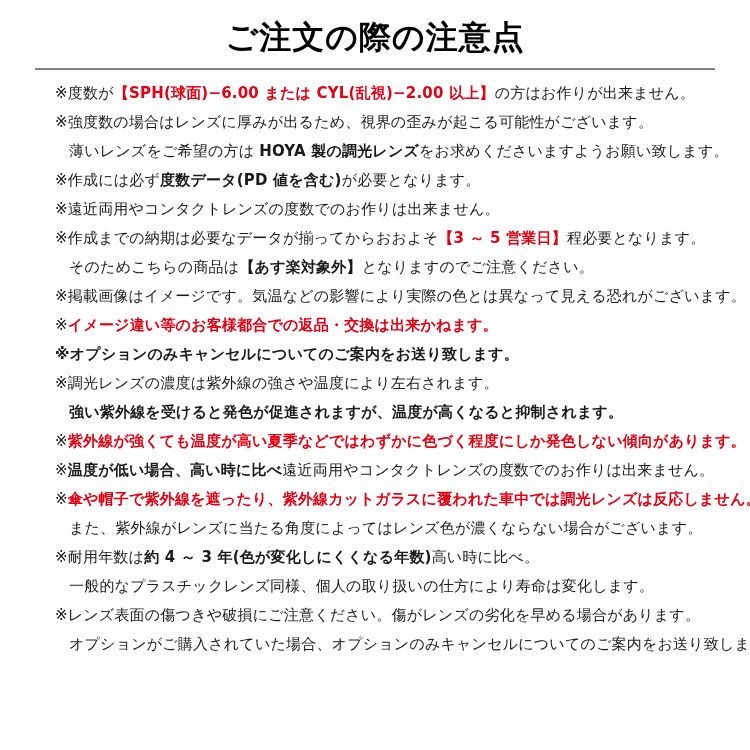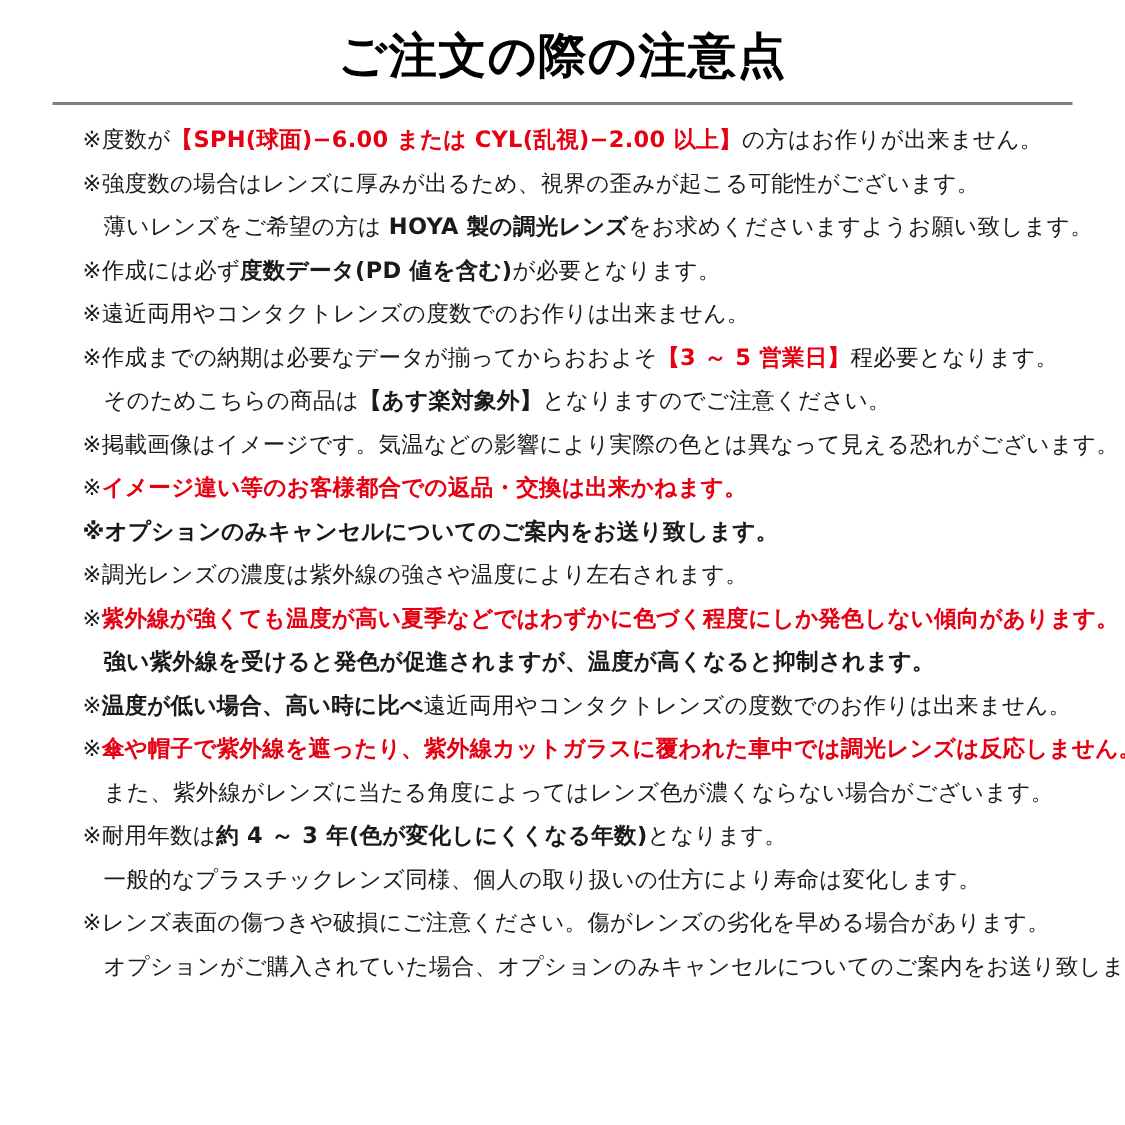--- a/index.html
+++ b/index.html
@@ -62,23 +62,23 @@
       <div class="note-line"><span class="seg">※強度数の場合はレンズに厚みが出るため、視界の歪みが起こる可能性がございます。</span></div>
       <div class="note-line indent"><span class="seg">薄いレンズをご希望の方は </span><span class="seg bold">HOYA 製の調光レンズ</span><span class="seg">をお求めくださいますようお願い致します。</span></div>
       <div class="note-line"><span class="seg">※作成には必ず</span><span class="seg bold">度数データ(PD 値を含む)</span><span class="seg">が必要となります。</span></div>
       <div class="note-line"><span class="seg">※遠近両用やコンタクトレンズの度数でのお作りは出来ません。</span></div>
       <div class="note-line"><span class="seg">※作成までの納期は必要なデータが揃ってからおおよそ</span><span class="seg bold red">【3 ～ 5 営業日】</span><span class="seg">程必要となります。</span></div>
       <div class="note-line indent"><span class="seg">そのためこちらの商品は</span><span class="seg bold">【あす楽対象外】</span><span class="seg">となりますのでご注意ください。</span></div>
       <div class="note-line"><span class="seg">※掲載画像はイメージです。気温などの影響により実際の色とは異なって見える恐れがございます。</span></div>
       <div class="note-line"><span class="seg">※</span><span class="seg bold red">イメージ違い等のお客様都合での返品・交換は出来かねます。</span></div>
       <div class="note-line"><span class="seg bold">※オプションのみキャンセルについてのご案内をお送り致します。</span></div>
       <div class="note-line"><span class="seg">※調光レンズの濃度は紫外線の強さや温度により左右されます。</span></div>
+      <div class="note-line indent"><span class="seg bold">強い紫外線を受けると発色が促進されますが、温度が高くなると抑制されます。</span></div>
       <div class="note-line"><span class="seg">※</span><span class="seg bold red">紫外線が強くても温度が高い夏季などではわずかに色づく程度にしか発色しない傾向があります。</span></div>
-      <div class="note-line indent"><span class="seg bold">強い紫外線を受けると発色が促進されますが、温度が高くなると抑制されます。</span></div>
       <div class="note-line"><span class="seg">※</span><span class="seg bold">温度が低い場合、高い時に比べ</span><span class="seg">遠近両用やコンタクトレンズの度数でのお作りは出来ません。</span></div>
       <div class="note-line"><span class="seg">※</span><span class="seg bold red">傘や帽子で紫外線を遮ったり、紫外線カットガラスに覆われた車中では調光レンズは反応しません。</span></div>
       <div class="note-line indent"><span class="seg">また、紫外線がレンズに当たる角度によってはレンズ色が濃くならない場合がございます。</span></div>
-      <div class="note-line"><span class="seg">※耐用年数は</span><span class="seg bold">約 4 ～ 3 年(色が変化しにくくなる年数)</span><span class="seg">となります。</span></div>
+      <div class="note-line"><span class="seg">※耐用年数は</span><span class="seg bold">約 4 ～ 3 年(色が変化しにくくなる年数)</span><span class="seg">高い時に比べ。</span></div>
       <div class="note-line indent"><span class="seg">一般的なプラスチックレンズ同様、個人の取り扱いの仕方により寿命は変化します。</span></div>
       <div class="note-line"><span class="seg">※レンズ表面の傷つきや破損にご注意ください。傷がレンズの劣化を早める場合があります。</span></div>
       <div class="note-line indent"><span class="seg">オプションがご購入されていた場合、オプションのみキャンセルについてのご案内をお送り致します。</span></div>
     </div>
 </div>
 
 </body></html>

